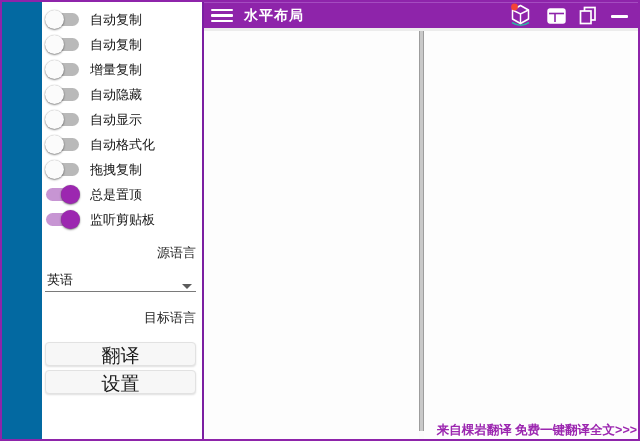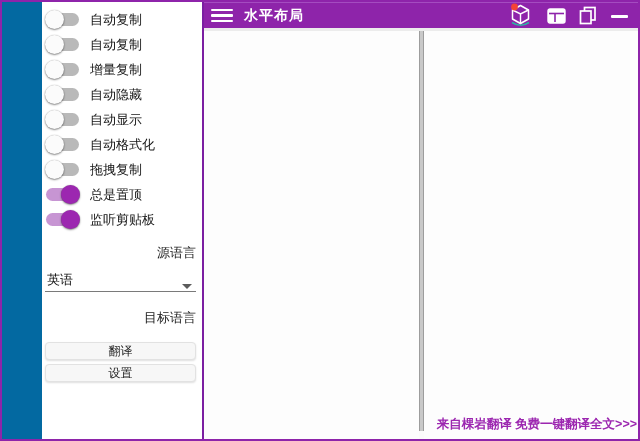--- a/index.html
+++ b/index.html
@@ -47,22 +47,22 @@
   }
   .select-value { font-size:13px; color:#101010; }
   .caret {
     width:0; height:0; border-left:5px solid transparent;
     border-right:5px solid transparent; border-top:5px solid #5c5c5c;
   }
   .select + .field-label { margin-top:17px;margin-left:41px; }
 
   .btn-col { margin-top:15px; display:flex; flex-direction:column; }
   .side-btn {
-    height:18px; margin-bottom:4px; border:1px solid #e2e2e2; border-radius:4px;
-    background:#f7f7f7; font-size:12px; color:#181818; font-family:inherit;
+    height:24px; margin-bottom:4px; border:1px solid #e2e2e2; border-radius:4px;
+    background:#f7f7f7; font-size:19px; color:#181818; font-family:inherit;
     box-shadow:0 1px 2px rgba(0,0,0,.13); cursor:pointer;
   }
 
   
   .main { flex:1; display:flex; flex-direction:column; min-width:0; }
   .titlebar {
     height:25px; flex:0 0 26px; background:#8E24AA;
     display:flex; align-items:center; padding:0 9px 0 7px;
     border-top:1px solid #a44cc0;
   }
@@ -81,21 +81,21 @@
     flex:1; display:flex; position:relative; background:#fbfbfb;
     border-top:3px solid #ececec;
   }
   .pane { flex:1; background:#fdfdfd; }
   .divider {
     flex:0 0 5px; margin-bottom:8px; background:#c9c9c9;
     border-left:1px solid #9d9d9d; border-right:1px solid #9d9d9d;
     cursor:col-resize;
   }
   .promo {
-    position:absolute; right:1px; bottom:6px;
+    position:absolute; right:1px; bottom:0;
     font-size:12.5px; font-weight:bold; color:#9C27B0;
     white-space:nowrap; cursor:pointer;
   }
 </style>
 </head>
 <body>
 
 <div class="window">
 
   <div class="sidebar">

